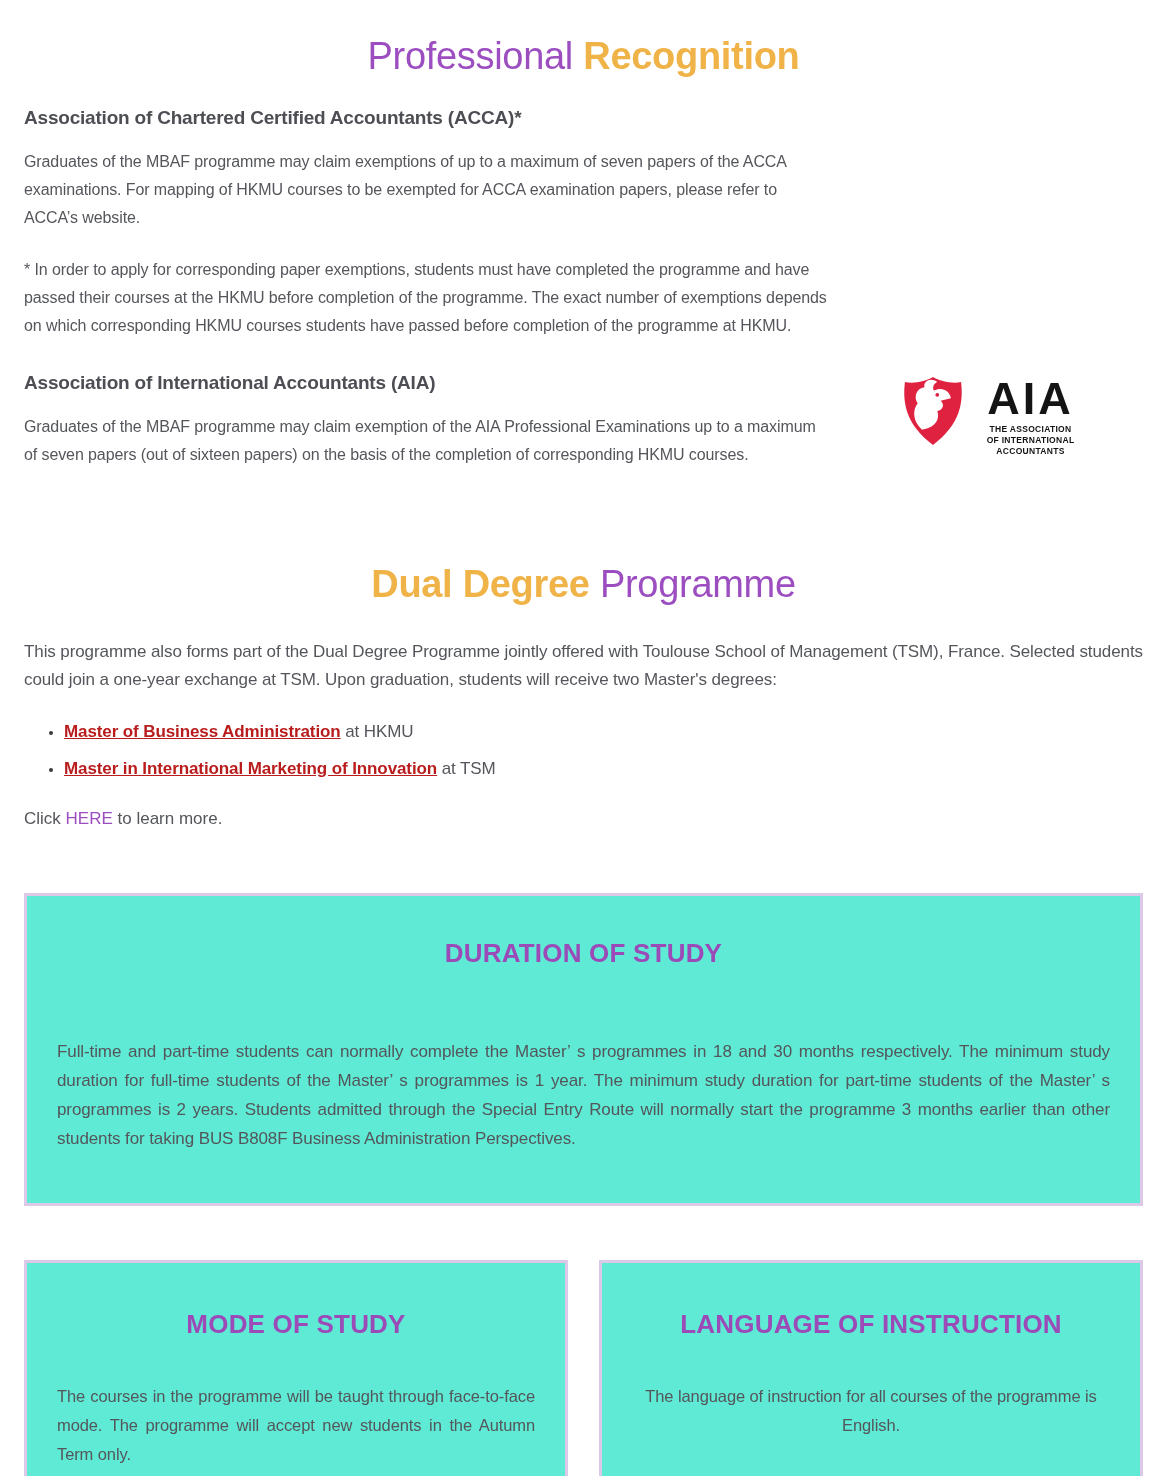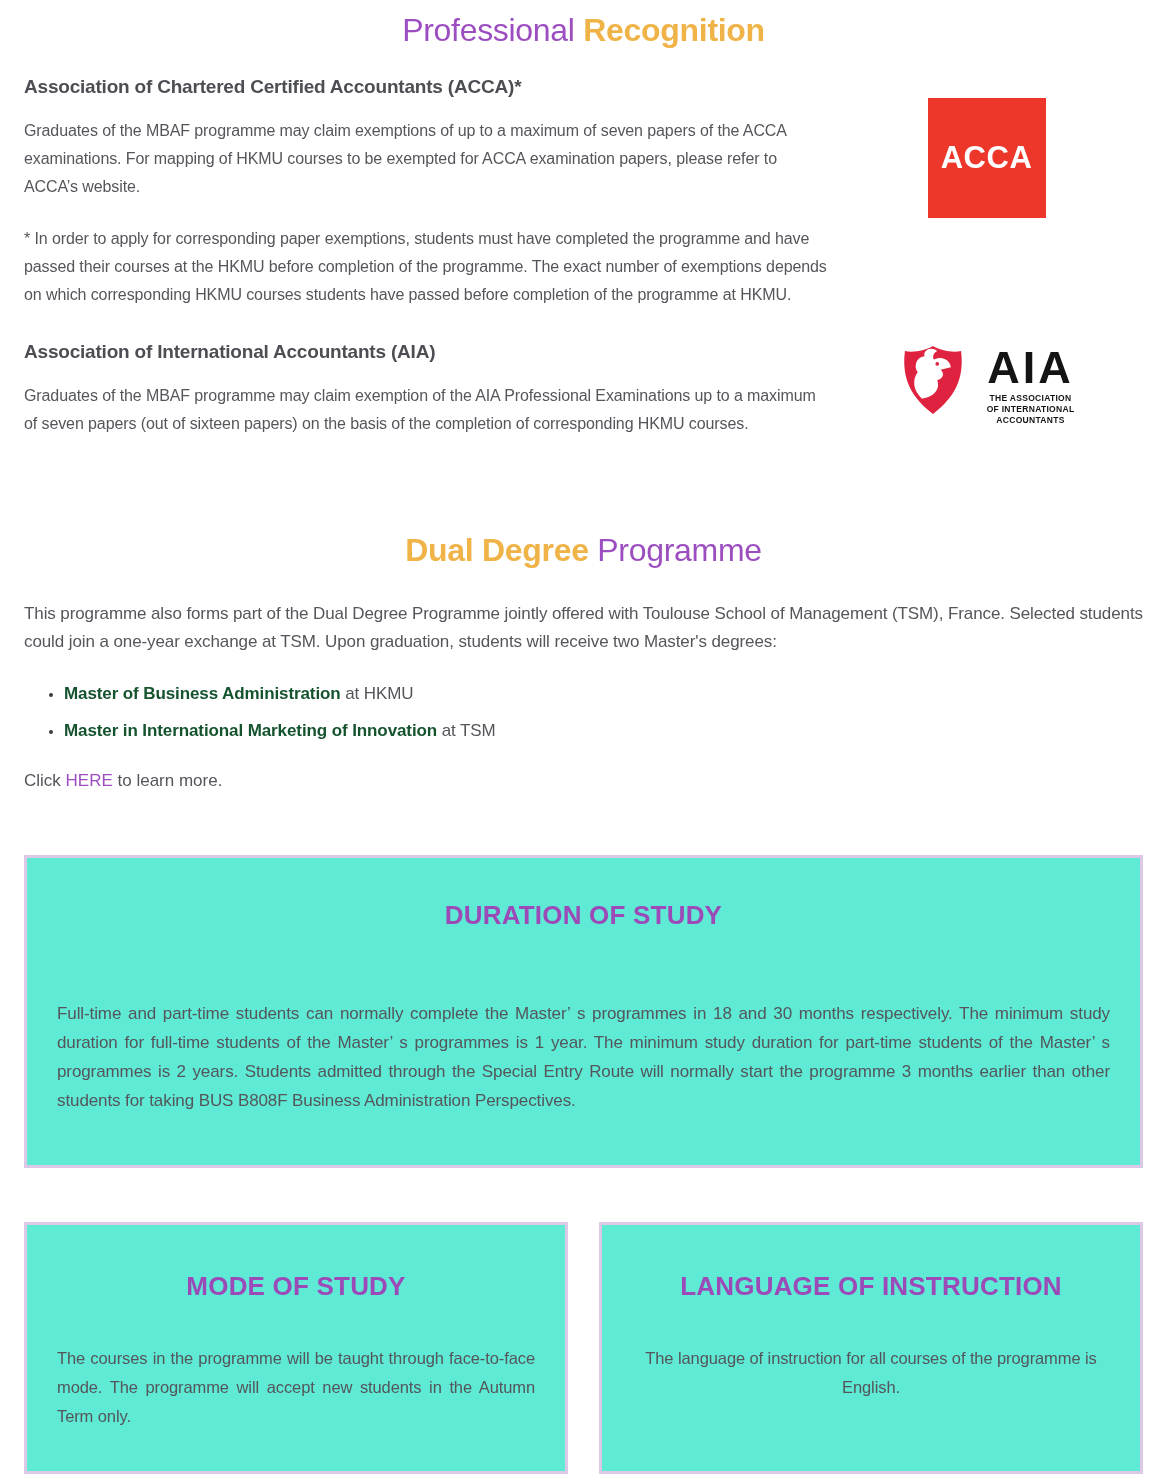--- a/index.html
+++ b/index.html
@@ -7,23 +7,23 @@
     width:1168px;
     font-family:"Liberation Sans","DejaVu Sans",sans-serif;
     color:#54565b;
     -webkit-font-smoothing:antialiased;
   }
   .page{padding:0 25px 23px 24px;}
 
   
   .main-title{
     text-align:center;
-    font-size:32px;
+    font-size:38px;
     line-height:1.25;
-    margin:10px 0 0 0;
+    margin:33px 0 0 0;
     font-weight:500;
     letter-spacing:-0.3px;
   }
   .main-title.second{margin-top:92px;}
   .t-purple{color:#9c4ec1;}
   .t-orange{color:#efb347;font-weight:700;}
 
   
   .section-row{display:flex;align-items:flex-start;}
   .section-text{width:806px;flex:0 0 806px;}
@@ -70,21 +70,21 @@
   
   p.intro{
     font-size:17px;line-height:28px;margin:30px 0 0 0;letter-spacing:-0.1px;
   }
   ul.degree-list{margin:26px 0 0 0;padding:0 0 0 40px;}
   ul.degree-list li{
     font-size:17px;line-height:24px;margin:0 0 13px 0;
     letter-spacing:-0.1px;
   }
   ul.degree-list li::marker{color:#3a3a3a;font-size:13px;}
-  .b{font-weight:700;color:#14532d;}
+  .b{font-weight:700;color:#b91c1c;text-decoration:underline;}
   p.click-line{font-size:17px;margin:28px 0 0 0;}
   a.here-link{color:#9c4ec1;text-decoration:none;cursor:pointer;}
 
   
   .box{border:3px solid #dcc9e8;background:#5eead4;box-sizing:border-box;}
   .duration-box{margin-top:64px;padding:42px 30px 50px 30px;}
   .box-heading{
     text-align:center;color:#9b4ab8;
     font-size:26px;font-weight:700;margin:0;letter-spacing:0.2px;
   }
@@ -108,25 +108,20 @@
   <h1 class="main-title">
     <span class="t-purple">Professional</span>
     <span class="t-orange">Recognition</span>
   </h1>
 
   <div class="section-row acca-row">
     <div class="section-text">
       <h3 class="sec-heading">Association of Chartered Certified Accountants (ACCA)*</h3>
       <p class="body">Graduates of the MBAF programme may claim exemptions of up to a maximum of seven papers of the ACCA examinations. For mapping of HKMU courses to be exempted for ACCA examination papers, please refer to ACCA’s website.</p>
       <p class="body note">* In order to apply for corresponding paper exemptions, students must have completed the programme and have passed their courses at the HKMU before completion of the programme. The exact number of exemptions depends on which corresponding HKMU courses students have passed before completion of the programme at HKMU.</p>
-    </div>
-    <div class="logo-col">
-      <div class="acca-logo">
-        <span>ACCA</span>
-      </div>
     </div>
   </div>
 
   <div class="section-row aia-row">
     <div class="section-text">
       <h3 class="sec-heading">Association of International Accountants (AIA)</h3>
       <p class="body">Graduates of the MBAF programme may claim exemption of the AIA Professional Examinations up to a maximum of seven papers (out of sixteen papers) on the basis of the completion of corresponding HKMU courses.</p>
     </div>
     <div class="logo-col">
       <div class="aia-logo">

